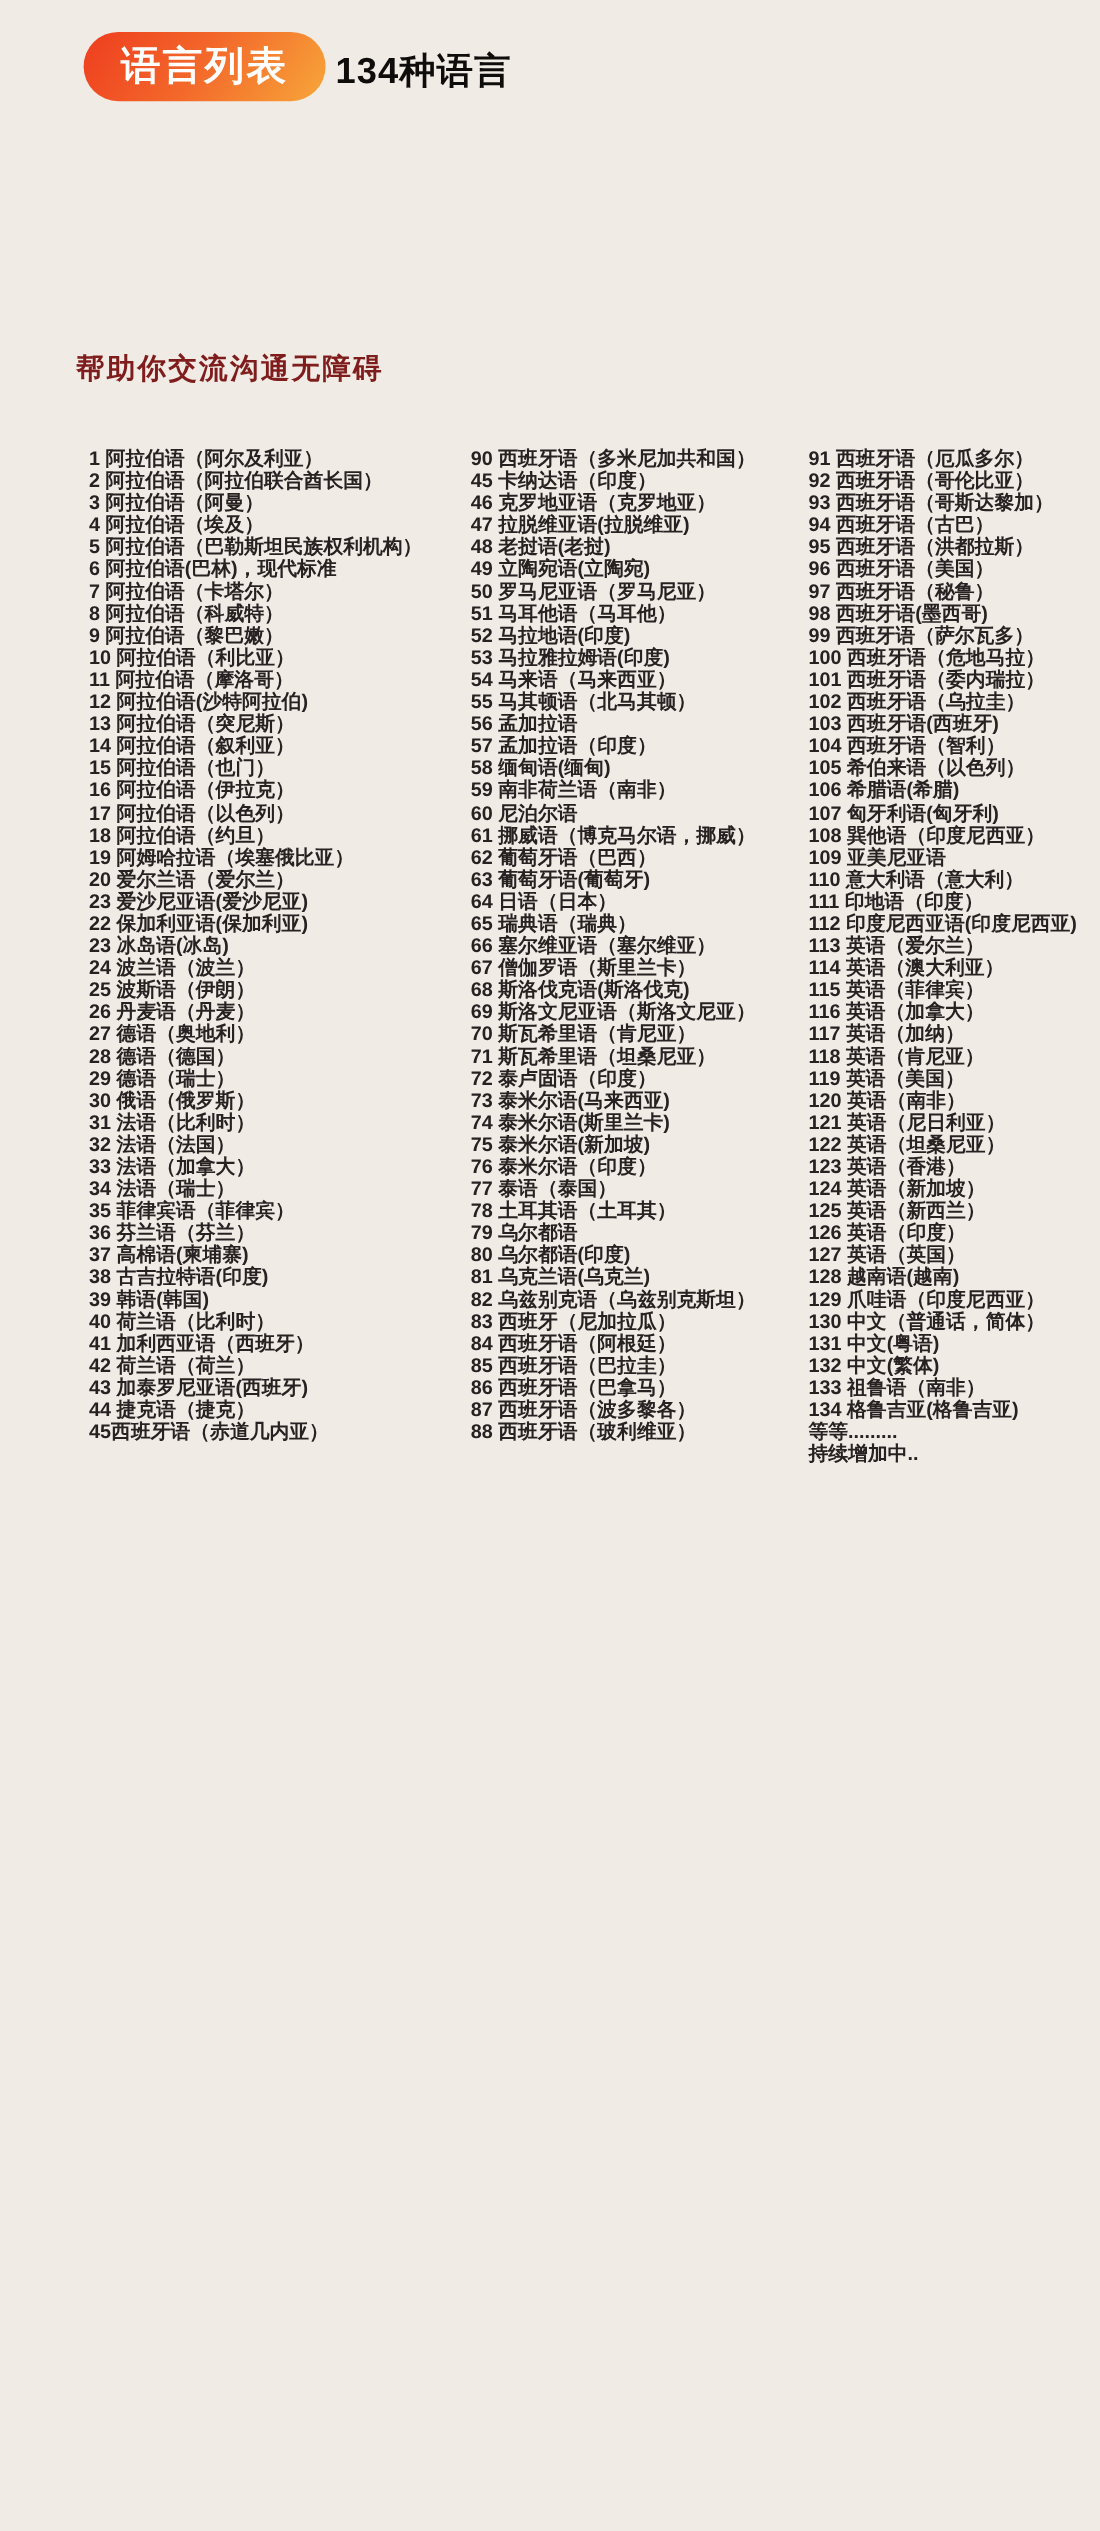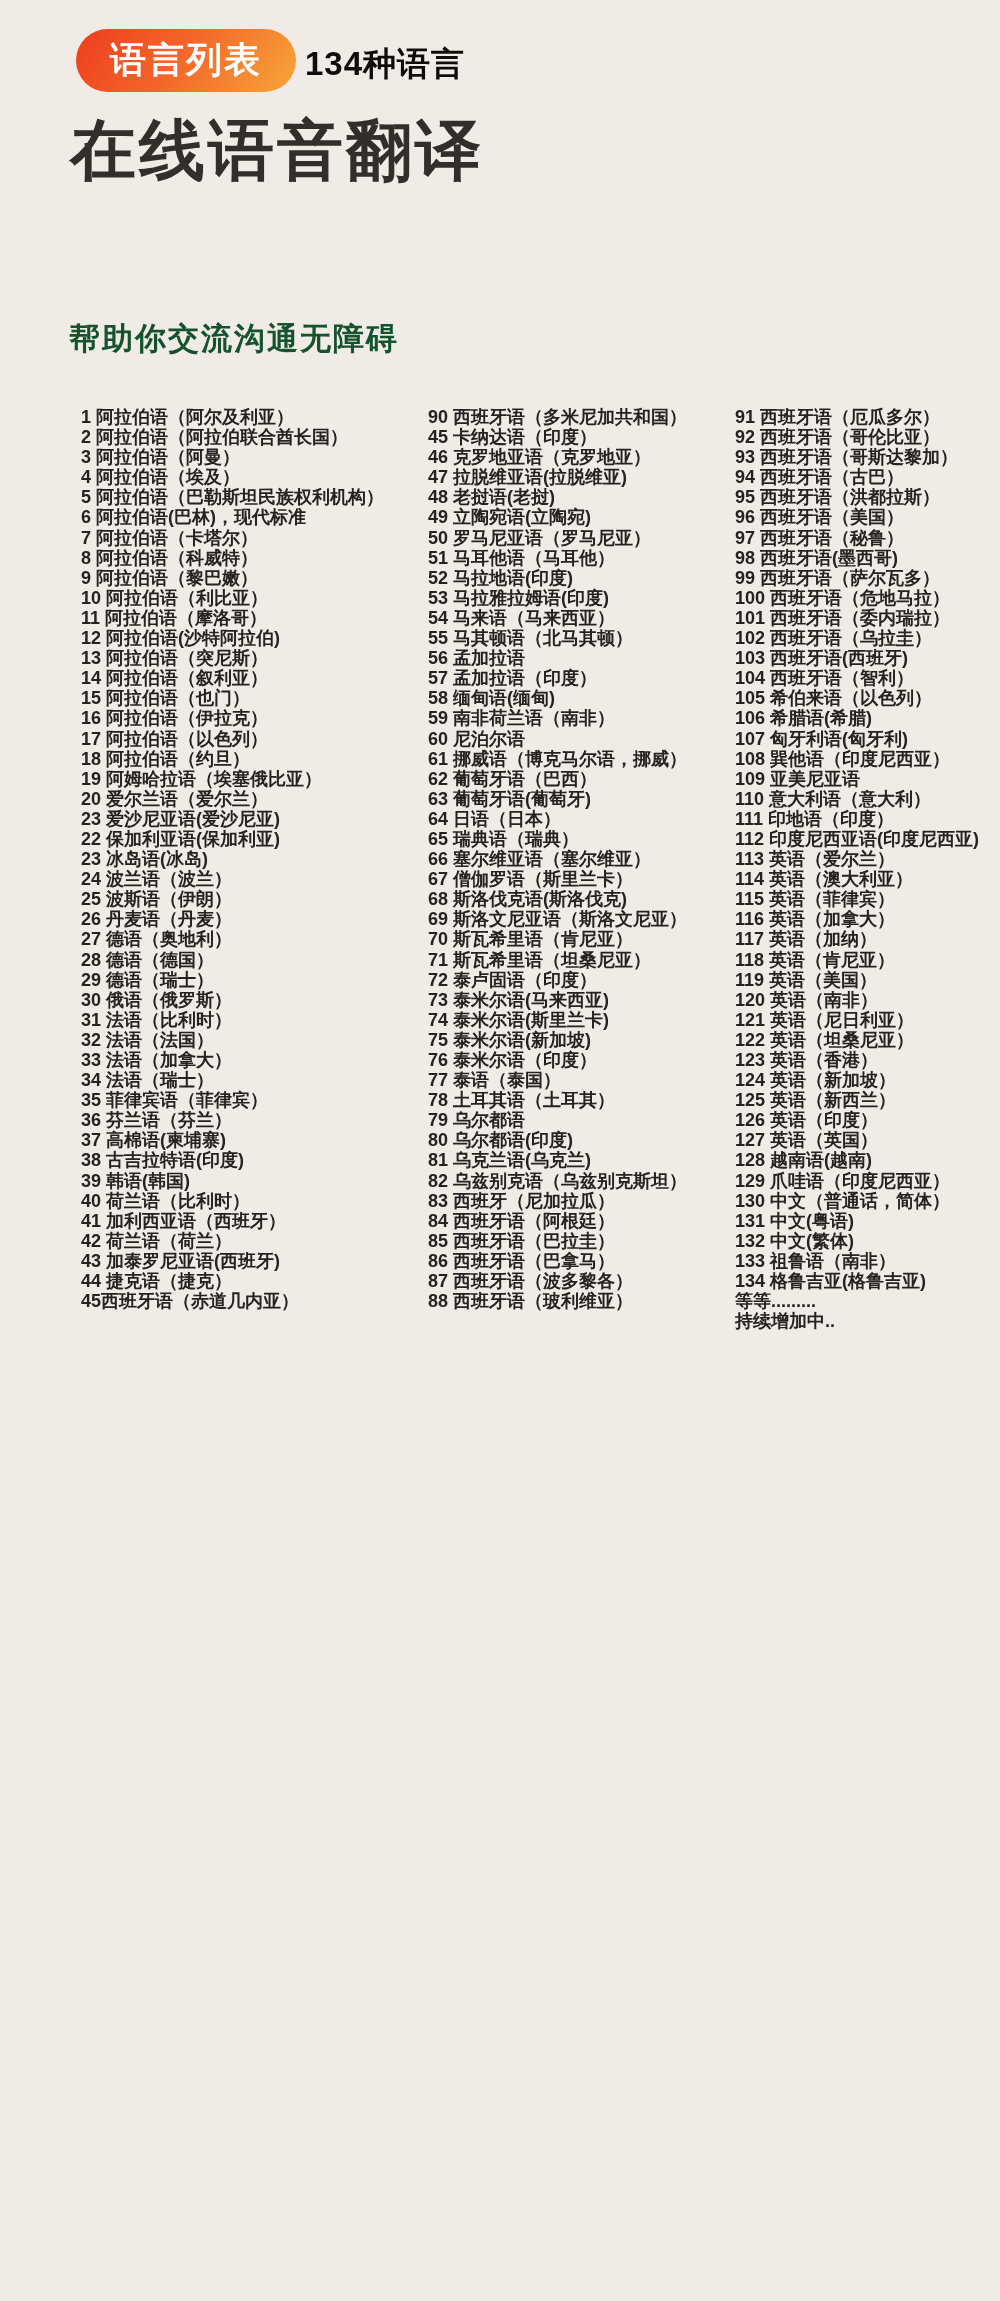--- a/index.html
+++ b/index.html
@@ -20,21 +20,21 @@
     position:absolute;left:305px;top:42px;
     font-size:33px;font-weight:700;color:#0f0d0c;letter-spacing:1px;
   }
   .page-title{
     position:absolute;left:70px;top:104px;
     font-size:66px;line-height:92px;font-weight:900;color:#322e2b;
     letter-spacing:3px;white-space:nowrap;
   }
   .page-subtitle{
     position:absolute;left:69px;top:318px;
-    font-size:31px;font-weight:800;color:#14532d;letter-spacing:2px;
+    font-size:26px;font-weight:800;color:#7f1d1d;letter-spacing:2px;
   }
   
   .list-block{position:absolute;left:0;top:0;width:1000px;margin-left:24px;}
   .col{position:absolute;top:0;}
   .col .row{
     height:20.1px;line-height:20.1px;white-space:nowrap;
   }
   
   #zh-list{top:407px;height:940px;}
   #zh-list .row{
@@ -51,21 +51,20 @@
 </style>
 </head>
 <body style="background: rgb(241, 235, 230);">
 
 <div class="badge" style="background: linear-gradient(125deg, rgb(238, 61, 31) 0%, rgb(243, 104, 42) 48%, rgb(247, 166, 58) 100%);">
   <span>语言列表</span>
 </div>
 <div class="count-label">134种语言</div>
 
 <div class="page-title">
-  <div>在线语音翻译</div>
 </div>
 
 <div class="page-subtitle">帮助你交流沟通无障碍</div>
 
 <div id="zh-list" class="list-block">
   <div class="col col1">
       <div class="row">1 阿拉伯语（阿尔及利亚）</div>
       <div class="row">2 阿拉伯语（阿拉伯联合酋长国）</div>
       <div class="row">3 阿拉伯语（阿曼）</div>
       <div class="row">4 阿拉伯语（埃及）</div>

